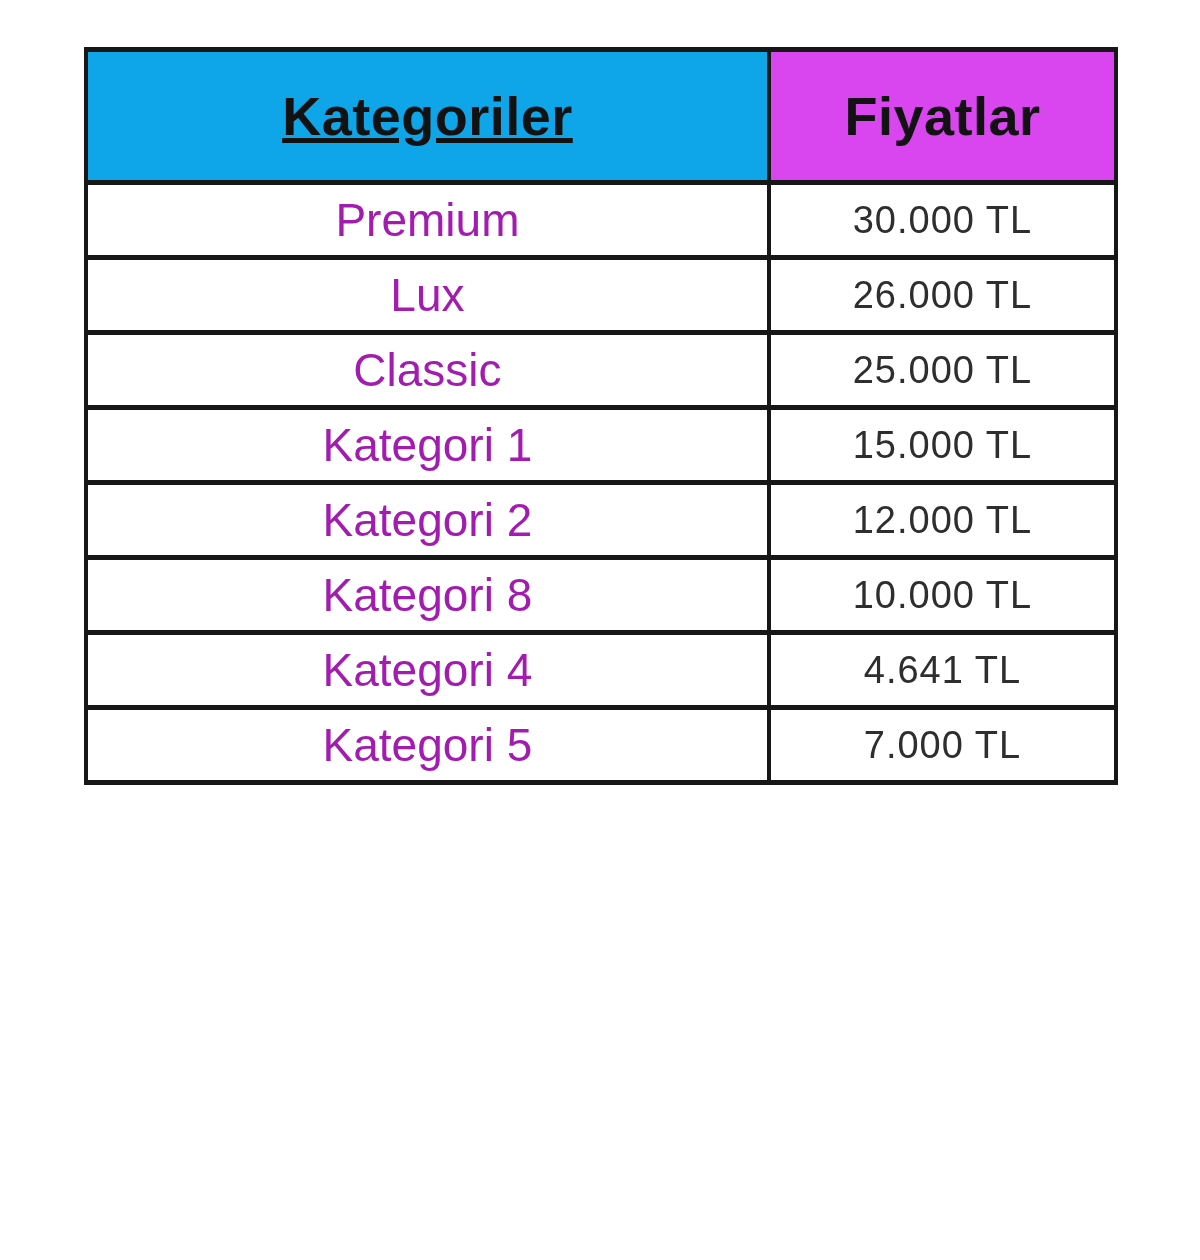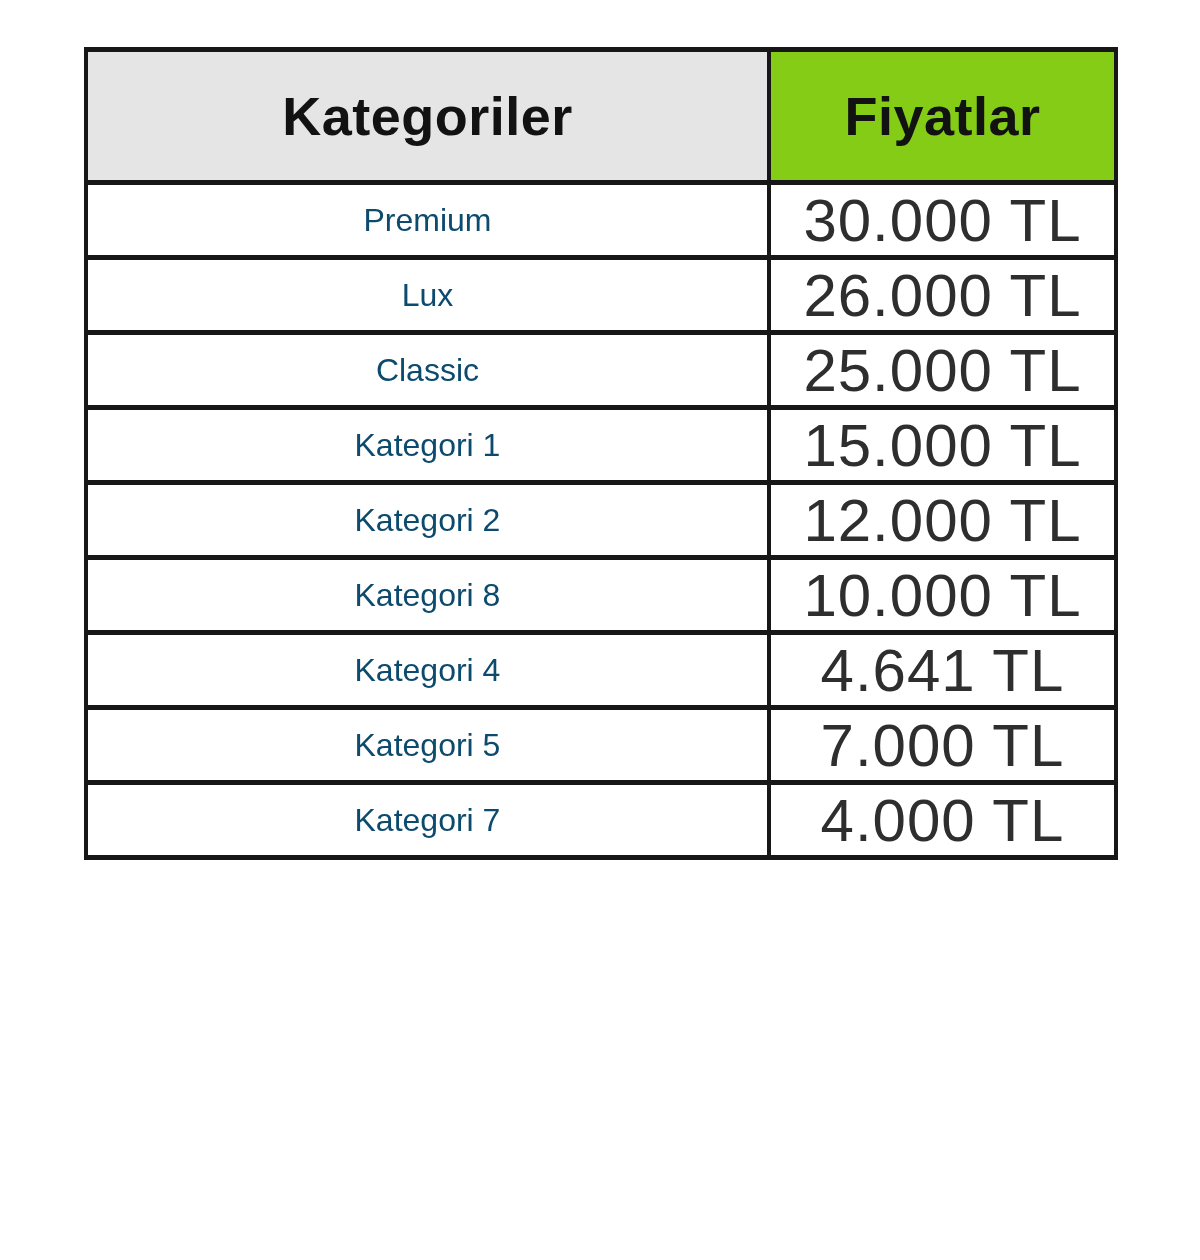--- a/index.html
+++ b/index.html
@@ -38,35 +38,36 @@
   .price-table col.price-col { width: 33.7%; }
 
   .price-table thead th {
     height: 128px;
     font-size: 54px;
     font-weight: 700;
     color: #121212;
     letter-spacing: 0.5px;
   }
   .price-table thead th.hdr-cat {
-    background: #e5e5e5;
+    background: #0ea5e9;
+    text-decoration: underline;
   }
   .price-table thead th.hdr-price {
-    background: #84cc16;
+    background: #d946ef;
   }
   .price-table tbody td {
     height: 70px;
     background: #ffffff;
   }
   .price-table td.cat-cell {
-    font-size: 32px;
-    color: #0c4a6e;
+    font-size: 46px;
+    color: #a21caf;
   }
   .price-table td.price-cell {
-    font-size: 60px;
+    font-size: 38px;
     color: #2e2e2e;
     letter-spacing: 1px;
   }
 </style>
 </head>
 <body>
 
 <div class="page">
   <table class="price-table">
     <colgroup>
@@ -115,21 +116,17 @@
     <td class="cat-cell">Kategori 4</td>
     <td class="price-cell">4.641 TL</td>
   </tr>
 
   <tr>
     <td class="cat-cell">Kategori 5</td>
     <td class="price-cell">7.000 TL</td>
   </tr>
 
 
-  <tr>
-    <td class="cat-cell">Kategori 7</td>
-    <td class="price-cell">4.000 TL</td>
-  </tr>
 
 
 </tbody>
   </table>
 </div>
 
 </body></html>

